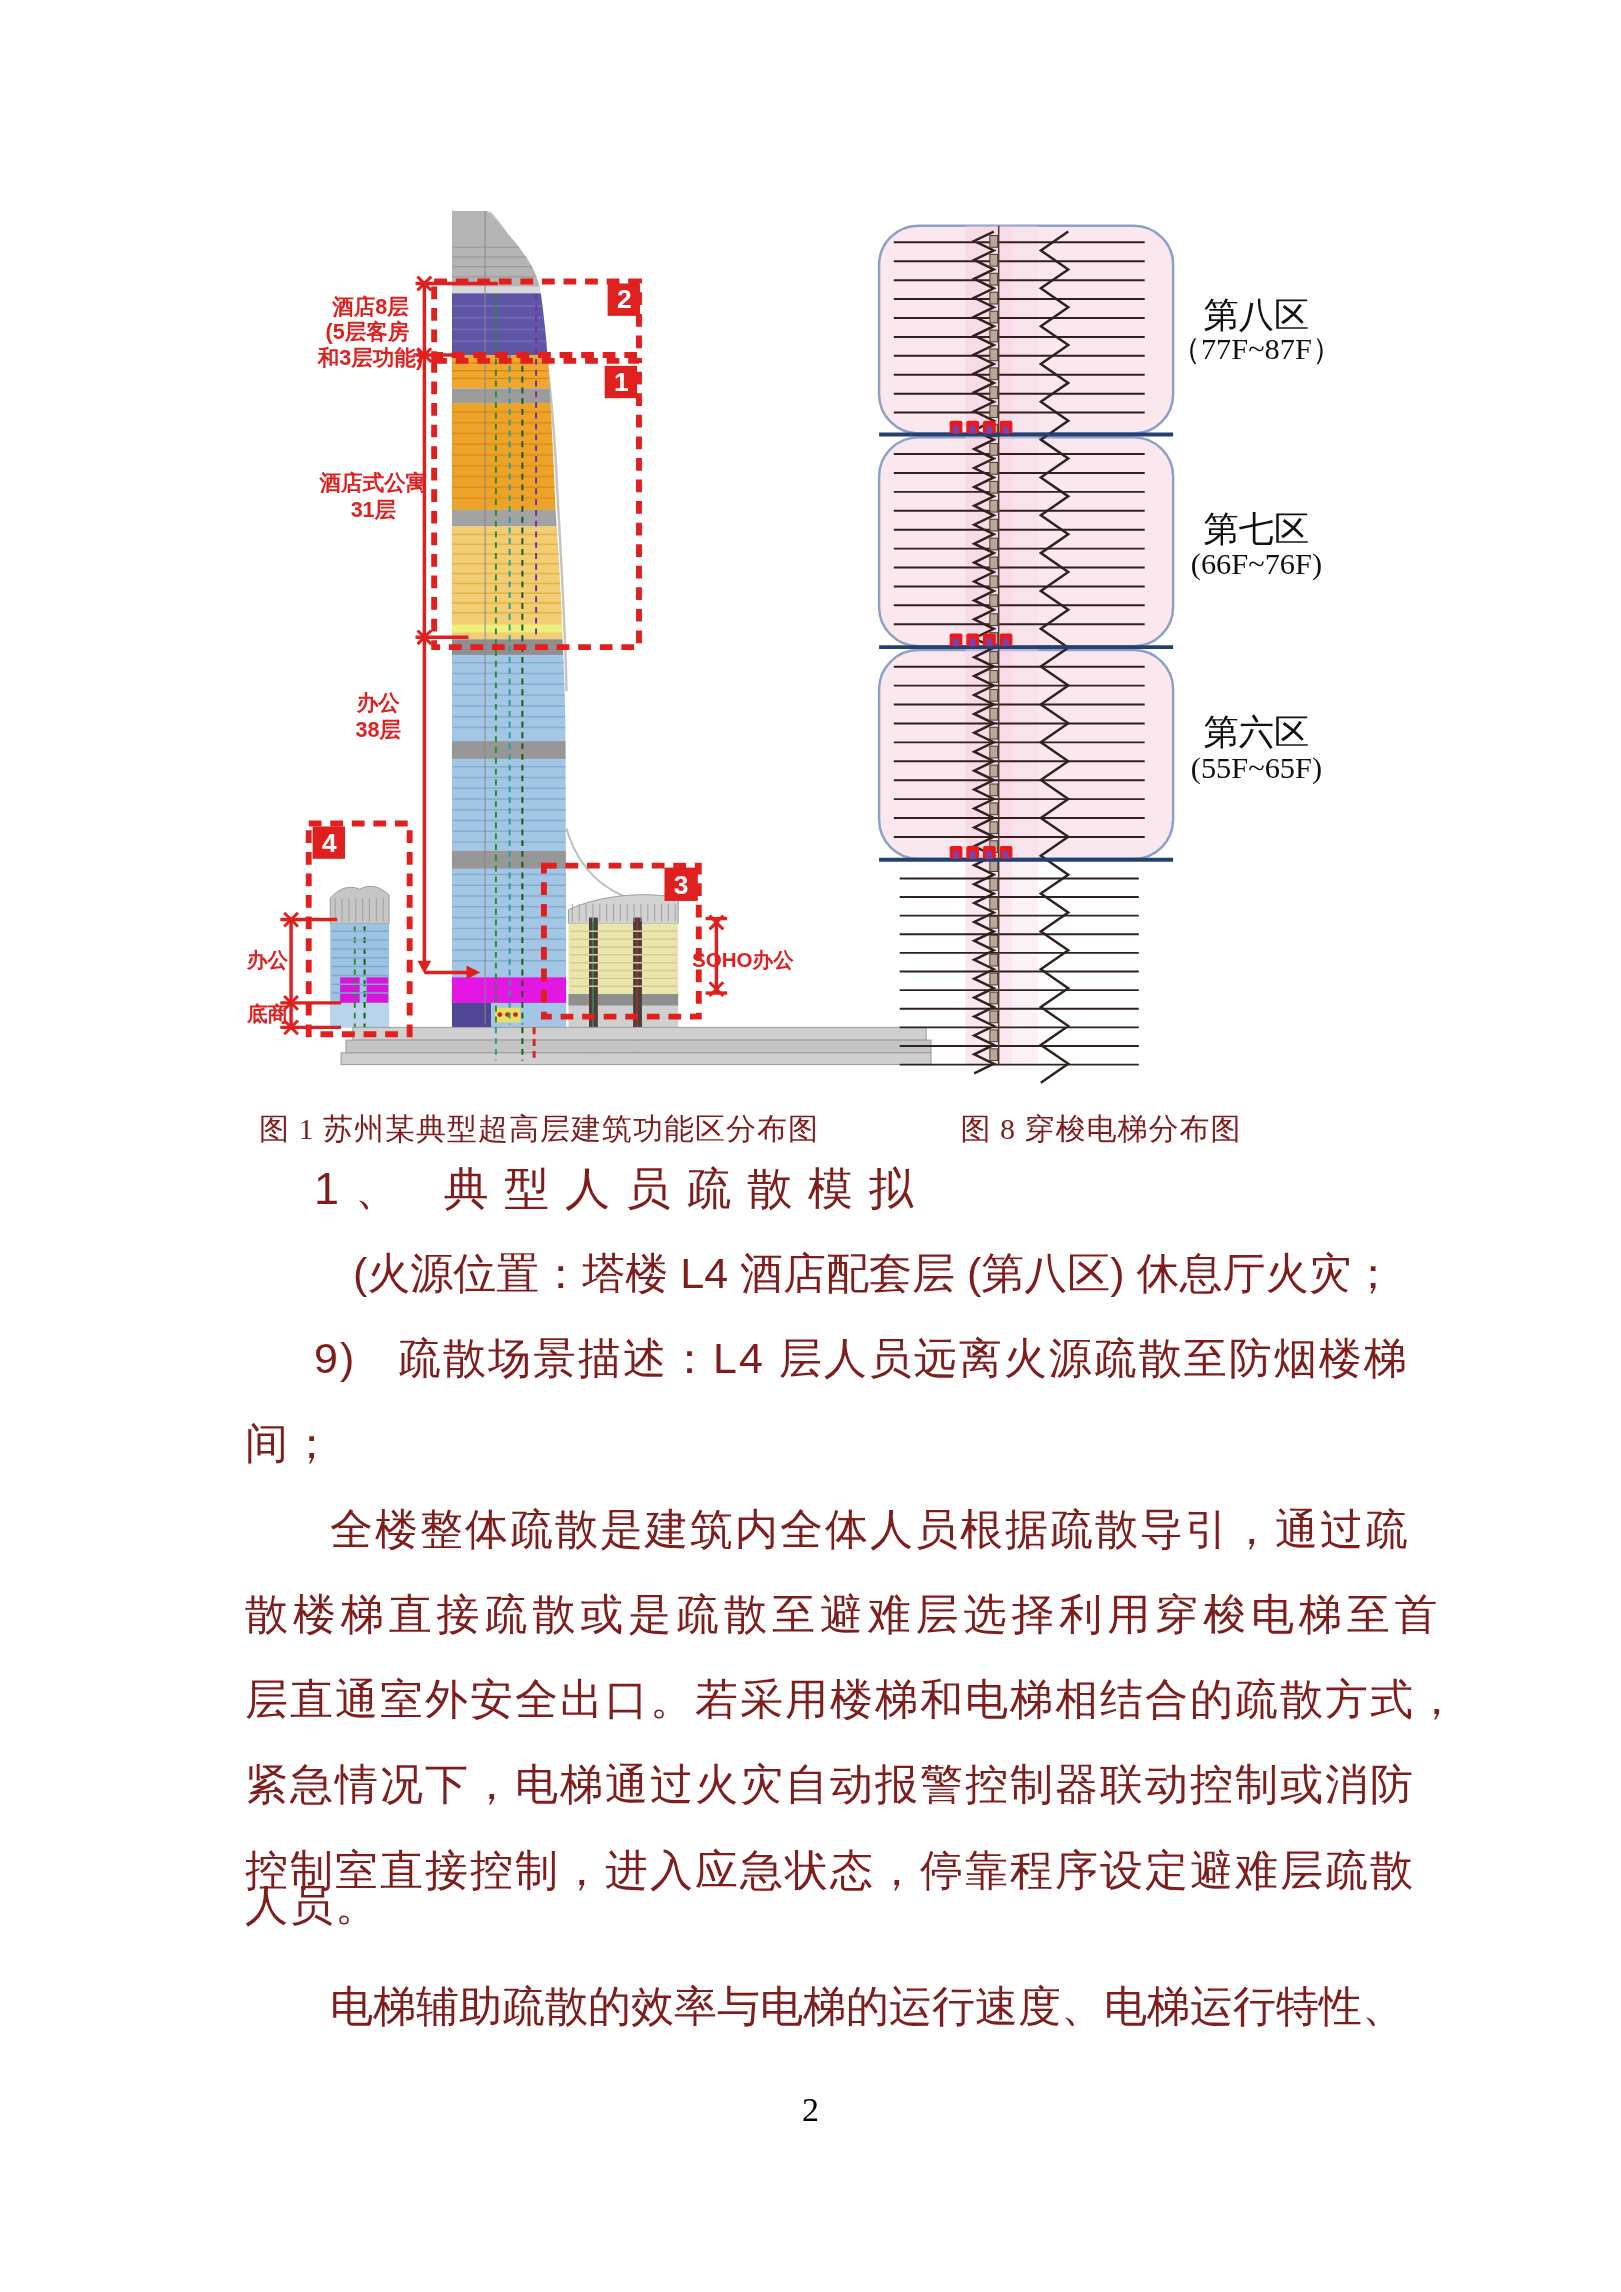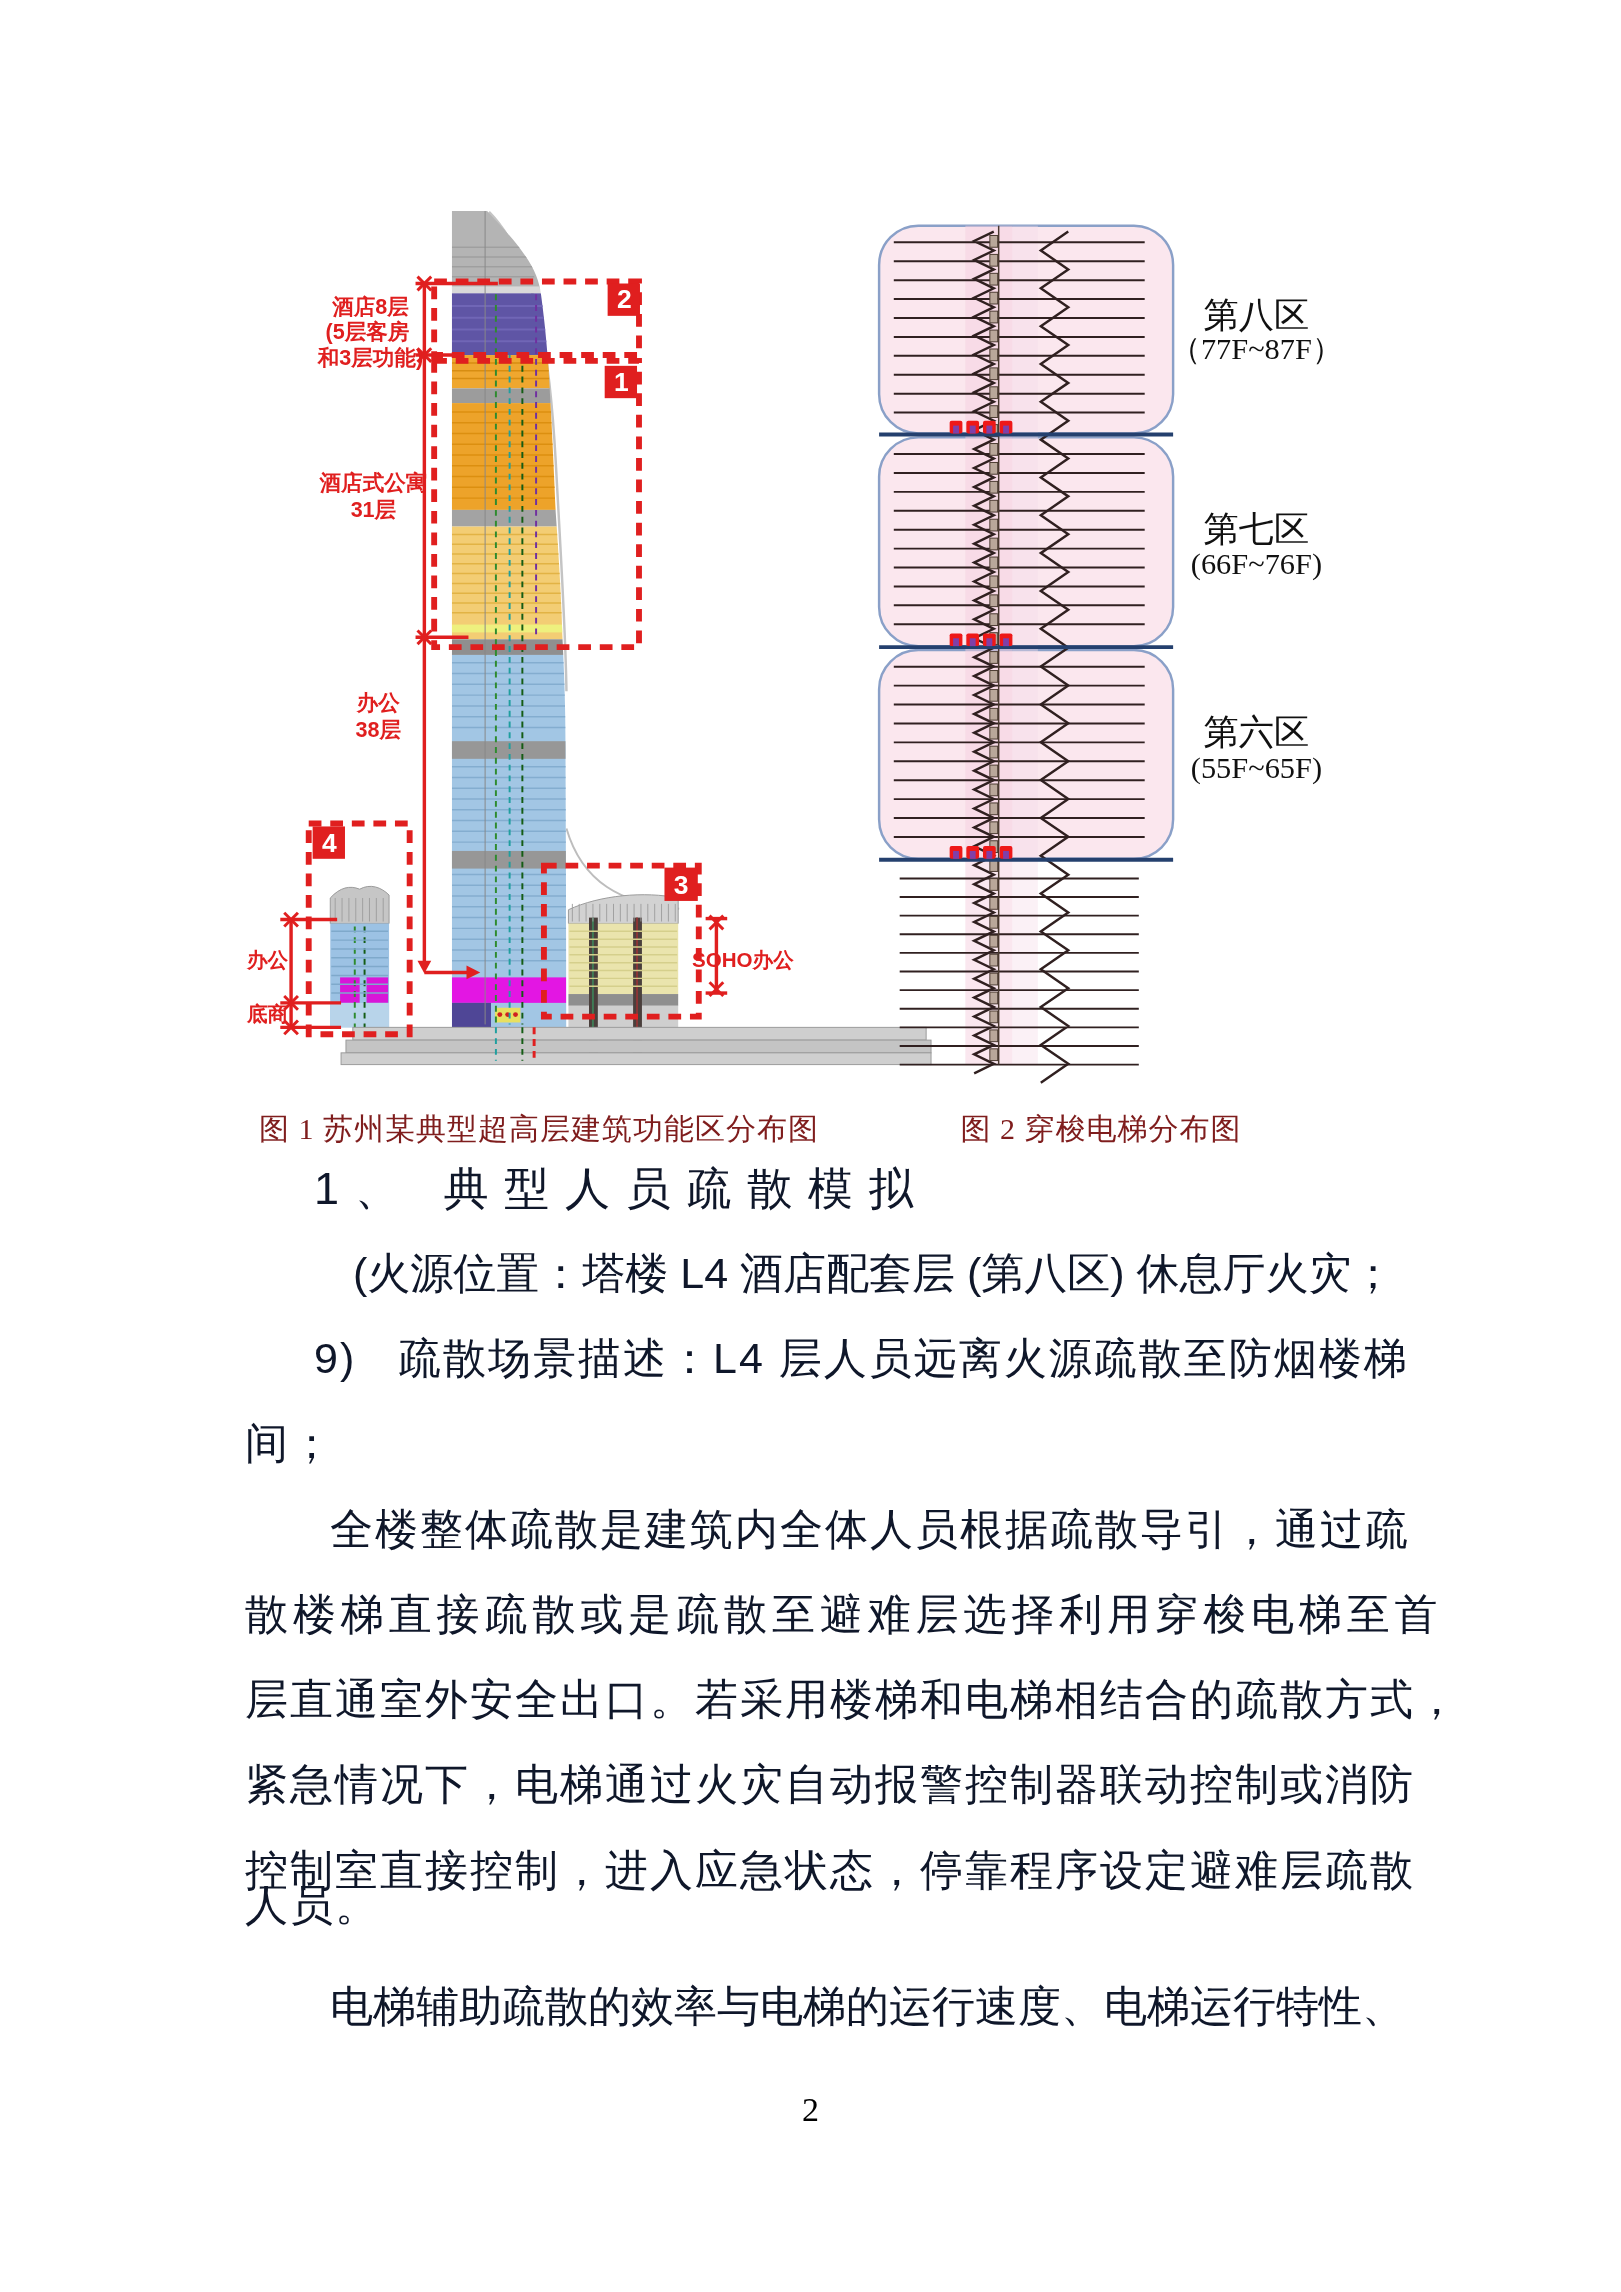--- a/index.html
+++ b/index.html
@@ -1,18 +1,18 @@
 <!DOCTYPE html>
 <html><head>
 <meta charset="utf-8">
 <style>
   html,body{margin:0;padding:0;background:#888;}
   .page{position:relative;width:1621px;height:2293px;background:#ffffff;overflow:hidden;}
   .bline{position:absolute;font-family:"Liberation Sans",sans-serif;font-size:43px;line-height:1.2;
-         letter-spacing:2px;color:#0f172a;white-space:pre;}
+         letter-spacing:2px;color:#7f1d1d;white-space:pre;}
   .h1line{font-size:45px;letter-spacing:15.7px;}
   .tight{letter-spacing:0;}
   .wide{letter-spacing:4.9px;}
   .caption{position:absolute;font-family:"Liberation Serif",serif;font-size:30px;color:#7f1d1d;
            text-align:center;letter-spacing:1px;}
   .pagenum{position:absolute;left:0;top:2091px;width:1621px;text-align:center;
            font-family:"Liberation Serif",serif;font-size:34px;color:#000;}
   #figsvg{position:absolute;left:0;top:0;}
   text.redlab{font-family:"Liberation Sans",sans-serif;font-weight:bold;fill:#e01f1f;text-anchor:middle;}
   text.boxnum{font-family:"Liberation Sans",sans-serif;font-weight:bold;fill:#ffffff;font-size:27px;text-anchor:middle;}
@@ -385,21 +385,21 @@
     <text class="zname" x="1282" y="333">第八区</text>
     <text class="zrange" x="1282" y="366">（77F~87F）</text>
     <text class="zname" x="1282" y="552">第七区</text>
     <text class="zrange" x="1282" y="585">(66F~76F)</text>
     <text class="zname" x="1282" y="759">第六区</text>
     <text class="zrange" x="1282" y="794">(55F~65F)</text>
   </g>
 </svg>
 
 <div class="caption" style="left:147px;top:1109px;width:784px">图 1 苏州某典型超高层建筑功能区分布图</div>
-<div class="caption" style="left:905px;top:1109px;width:392px">图 2 穿梭电梯分布图</div>
+<div class="caption" style="left:905px;top:1109px;width:392px">图 8 穿梭电梯分布图</div>
 
 <div class="bline h1line" style="left:314px;top:1162px">1、 典型人员疏散模拟</div>
 <div class="bline tight" style="left:353px;top:1248px">(火源位置：塔楼 L4 酒店配套层 (第八区) 休息厅火灾；</div>
 <div class="bline" style="left:314px;top:1333px">9)   疏散场景描述：L4 层人员远离火源疏散至防烟楼梯</div>
 <div class="bline" style="left:245px;top:1418px">间；</div>
 <div class="bline" style="left:330px;top:1504px">全楼整体疏散是建筑内全体人员根据疏散导引，通过疏</div>
 <div class="bline wide" style="left:245px;top:1589px">散楼梯直接疏散或是疏散至避难层选择利用穿梭电梯至首</div>
 <div class="bline" style="left:245px;top:1759px">紧急情况下，电梯通过火灾自动报警控制器联动控制或消防</div>
 <div class="bline" style="left:245px;top:1674px">层直通室外安全出口。若采用楼梯和电梯相结合的疏散方式，</div>
 <div class="bline" style="left:245px;top:1845px">控制室直接控制，进入应急状态，停靠程序设定避难层疏散</div>

